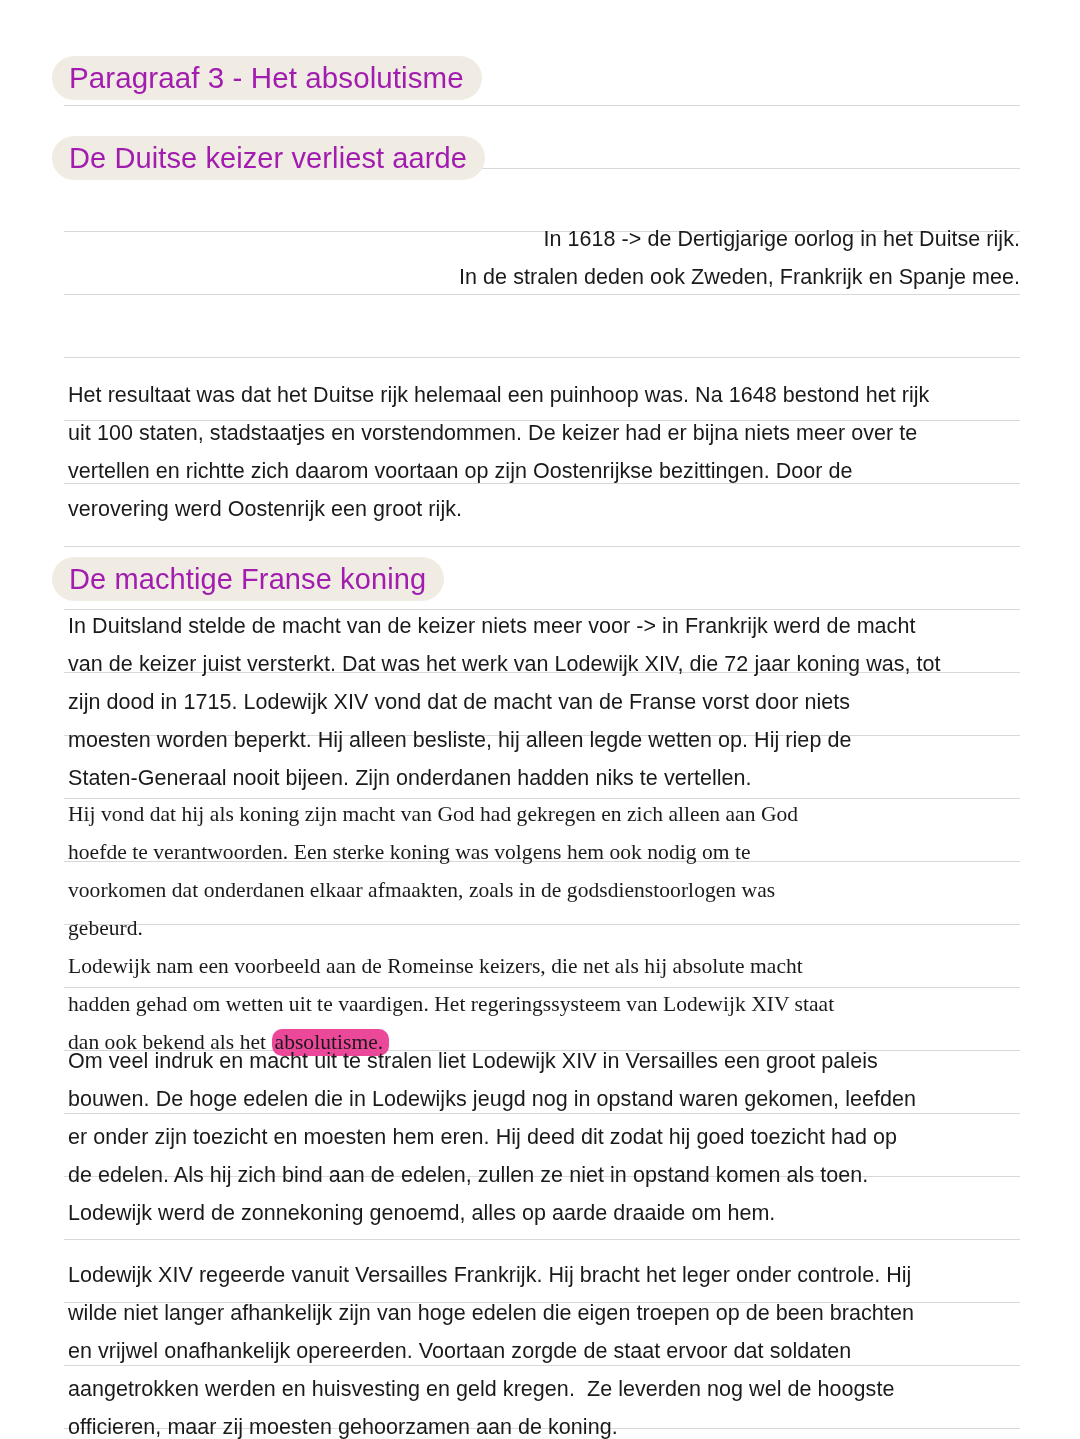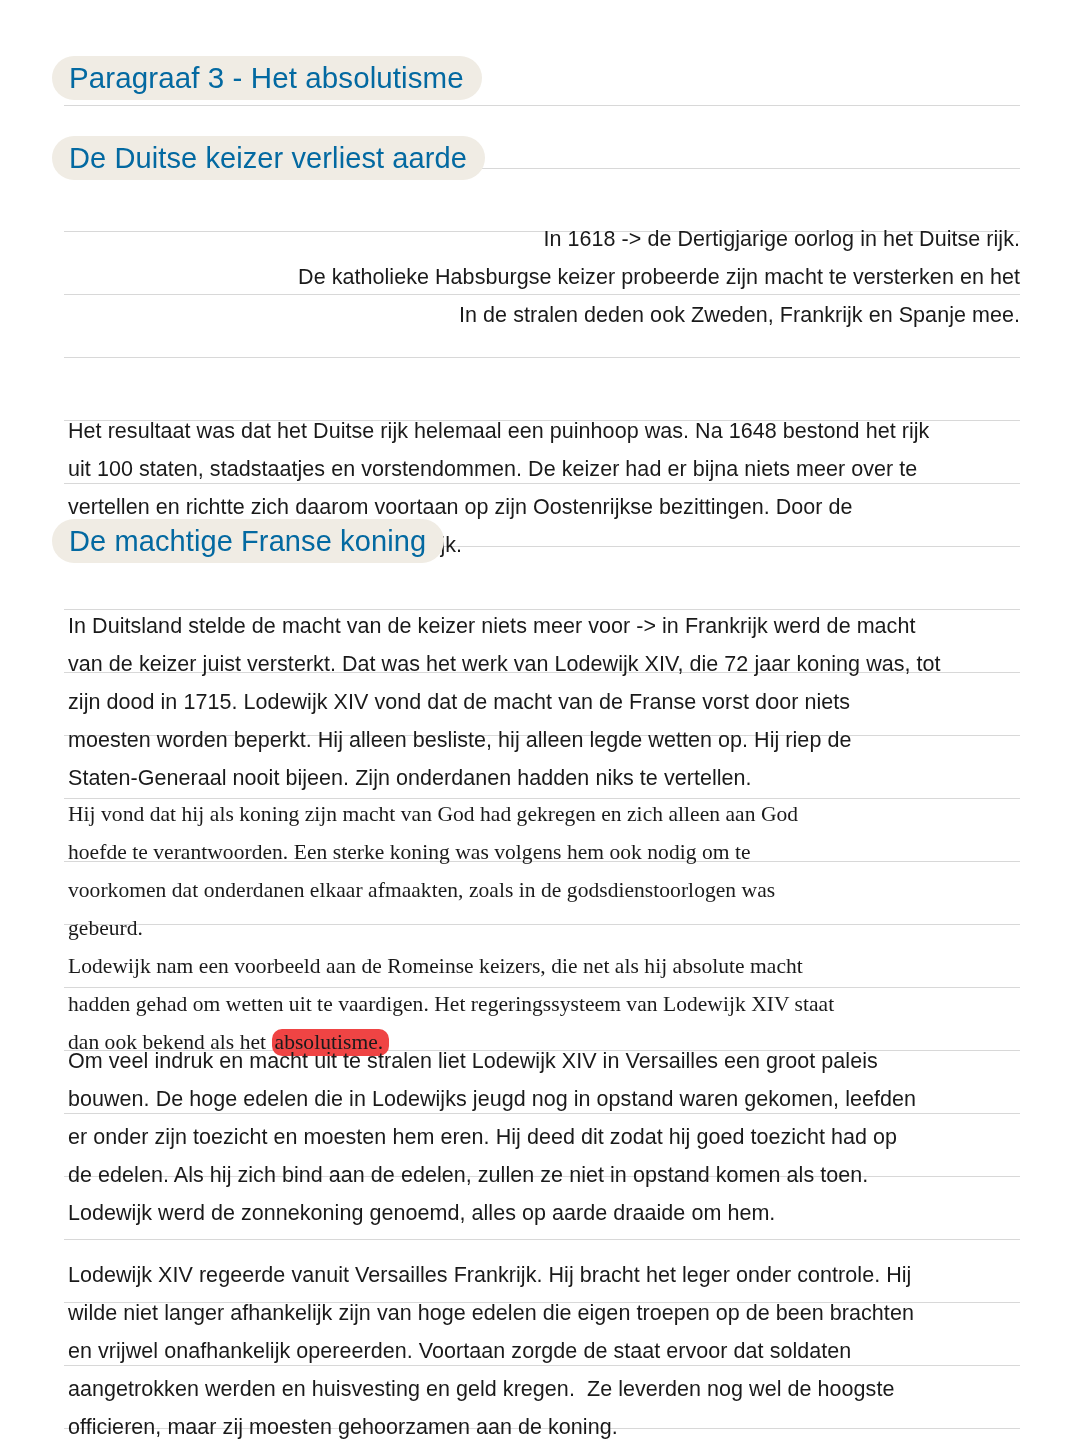--- a/index.html
+++ b/index.html
@@ -58,21 +58,21 @@
   .heading-wrap {
     position: absolute;
     left: 52px;
   }
   .heading {
     display: inline-block;
     font-size: 29px;
     font-weight: 400;
     letter-spacing: 0.1px;
     line-height: 44px;
-    color: #0369a1;
+    color: #a21caf;
     background: #f0ece4;
     border-radius: 22px;
     padding: 0 18px 0 17px;
     white-space: nowrap;
   }
   .heading.title {
     font-size: 29.5px;
   }
 
   
@@ -83,21 +83,21 @@
     color: #1a1a1a;
     margin: 0;
     white-space: pre-wrap;
   }
   .para .ln {
     display: block;
     white-space: pre;
   }
 
   .hl {
-    background: #ef4444;
+    background: #ec4899;
     border-radius: 10px;
     padding: 1px 6px 2px 3px;
   }
 </style>
 </head>
 <body>
 
 <div id="page">
 
   <div id="ruling">
@@ -129,27 +129,27 @@
 
     <div class="heading-wrap" id="title-wrap" style="top: 56px;">
       <span class="heading title">Paragraaf 3 - Het absolutisme</span>
     </div>
 
     <div class="heading-wrap" id="s0-heading-wrap" style="top: 136px;">
       <span class="heading">De Duitse keizer verliest aarde</span>
     </div>
 
     <div class="block" id="s0-p0" style="top: 220px; text-align: right;">
-      <p class="para"><span class="ln">In 1618 -&gt; de Dertigjarige oorlog in het Duitse rijk.</span><span class="ln">De katholieke Habsburgse keizer probeerde zijn macht te versterken en het</span><span class="ln">In de stralen deden ook Zweden, Frankrijk en Spanje mee.</span></p>
+      <p class="para"><span class="ln">In 1618 -&gt; de Dertigjarige oorlog in het Duitse rijk.</span><span class="ln">In de stralen deden ook Zweden, Frankrijk en Spanje mee.</span></p>
     </div>
-    <div class="block" id="s0-p1" style="top: 376px; margin-top: 36px;">
+    <div class="block" id="s0-p1" style="top: 376px;">
       <p class="para"><span class="ln">Het resultaat was dat het Duitse rijk helemaal een puinhoop was. Na 1648 bestond het rijk</span><span class="ln">uit 100 staten, stadstaatjes en vorstendommen. De keizer had er bijna niets meer over te</span><span class="ln">vertellen en richtte zich daarom voortaan op zijn Oostenrijkse bezittingen. Door de</span><span class="ln">verovering werd Oostenrijk een groot rijk.</span></p>
     </div>
 
-    <div class="heading-wrap" id="s1-heading-wrap" style="top: 519px;">
+    <div class="heading-wrap" id="s1-heading-wrap" style="top: 557px;">
       <span class="heading">De machtige Franse koning</span>
     </div>
 
     <div class="block" id="s1-p0" style="top: 607px;">
       <p class="para"><span class="ln">In Duitsland stelde de macht van de keizer niets meer voor -&gt; in Frankrijk werd de macht</span><span class="ln">van de keizer juist versterkt. Dat was het werk van Lodewijk XIV, die 72 jaar koning was, tot</span><span class="ln">zijn dood in 1715. Lodewijk XIV vond dat de macht van de Franse vorst door niets</span><span class="ln">moesten worden beperkt. Hij alleen besliste, hij alleen legde wetten op. Hij riep de</span><span class="ln">Staten-Generaal nooit bijeen. Zijn onderdanen hadden niks te vertellen.</span></p>
     </div>
     <div class="block" id="s1-p1" style="top: 795px; font-family: Liberation Serif, serif;">
       <p class="para"><span class="ln">Hij vond dat hij als koning zijn macht van God had gekregen en zich alleen aan God</span><span class="ln">hoefde te verantwoorden. Een sterke koning was volgens hem ook nodig om te</span><span class="ln">voorkomen dat onderdanen elkaar afmaakten, zoals in de godsdienstoorlogen was</span><span class="ln">gebeurd.</span><span class="ln">Lodewijk nam een voorbeeld aan de Romeinse keizers, die net als hij absolute macht</span><span class="ln">hadden gehad om wetten uit te vaardigen. Het regeringssysteem van Lodewijk XIV staat</span><span class="ln">dan ook bekend als het <span class="hl">absolutisme.</span></span></p>
     </div>
     <div class="block" id="s1-p2" style="top: 1042px;">

